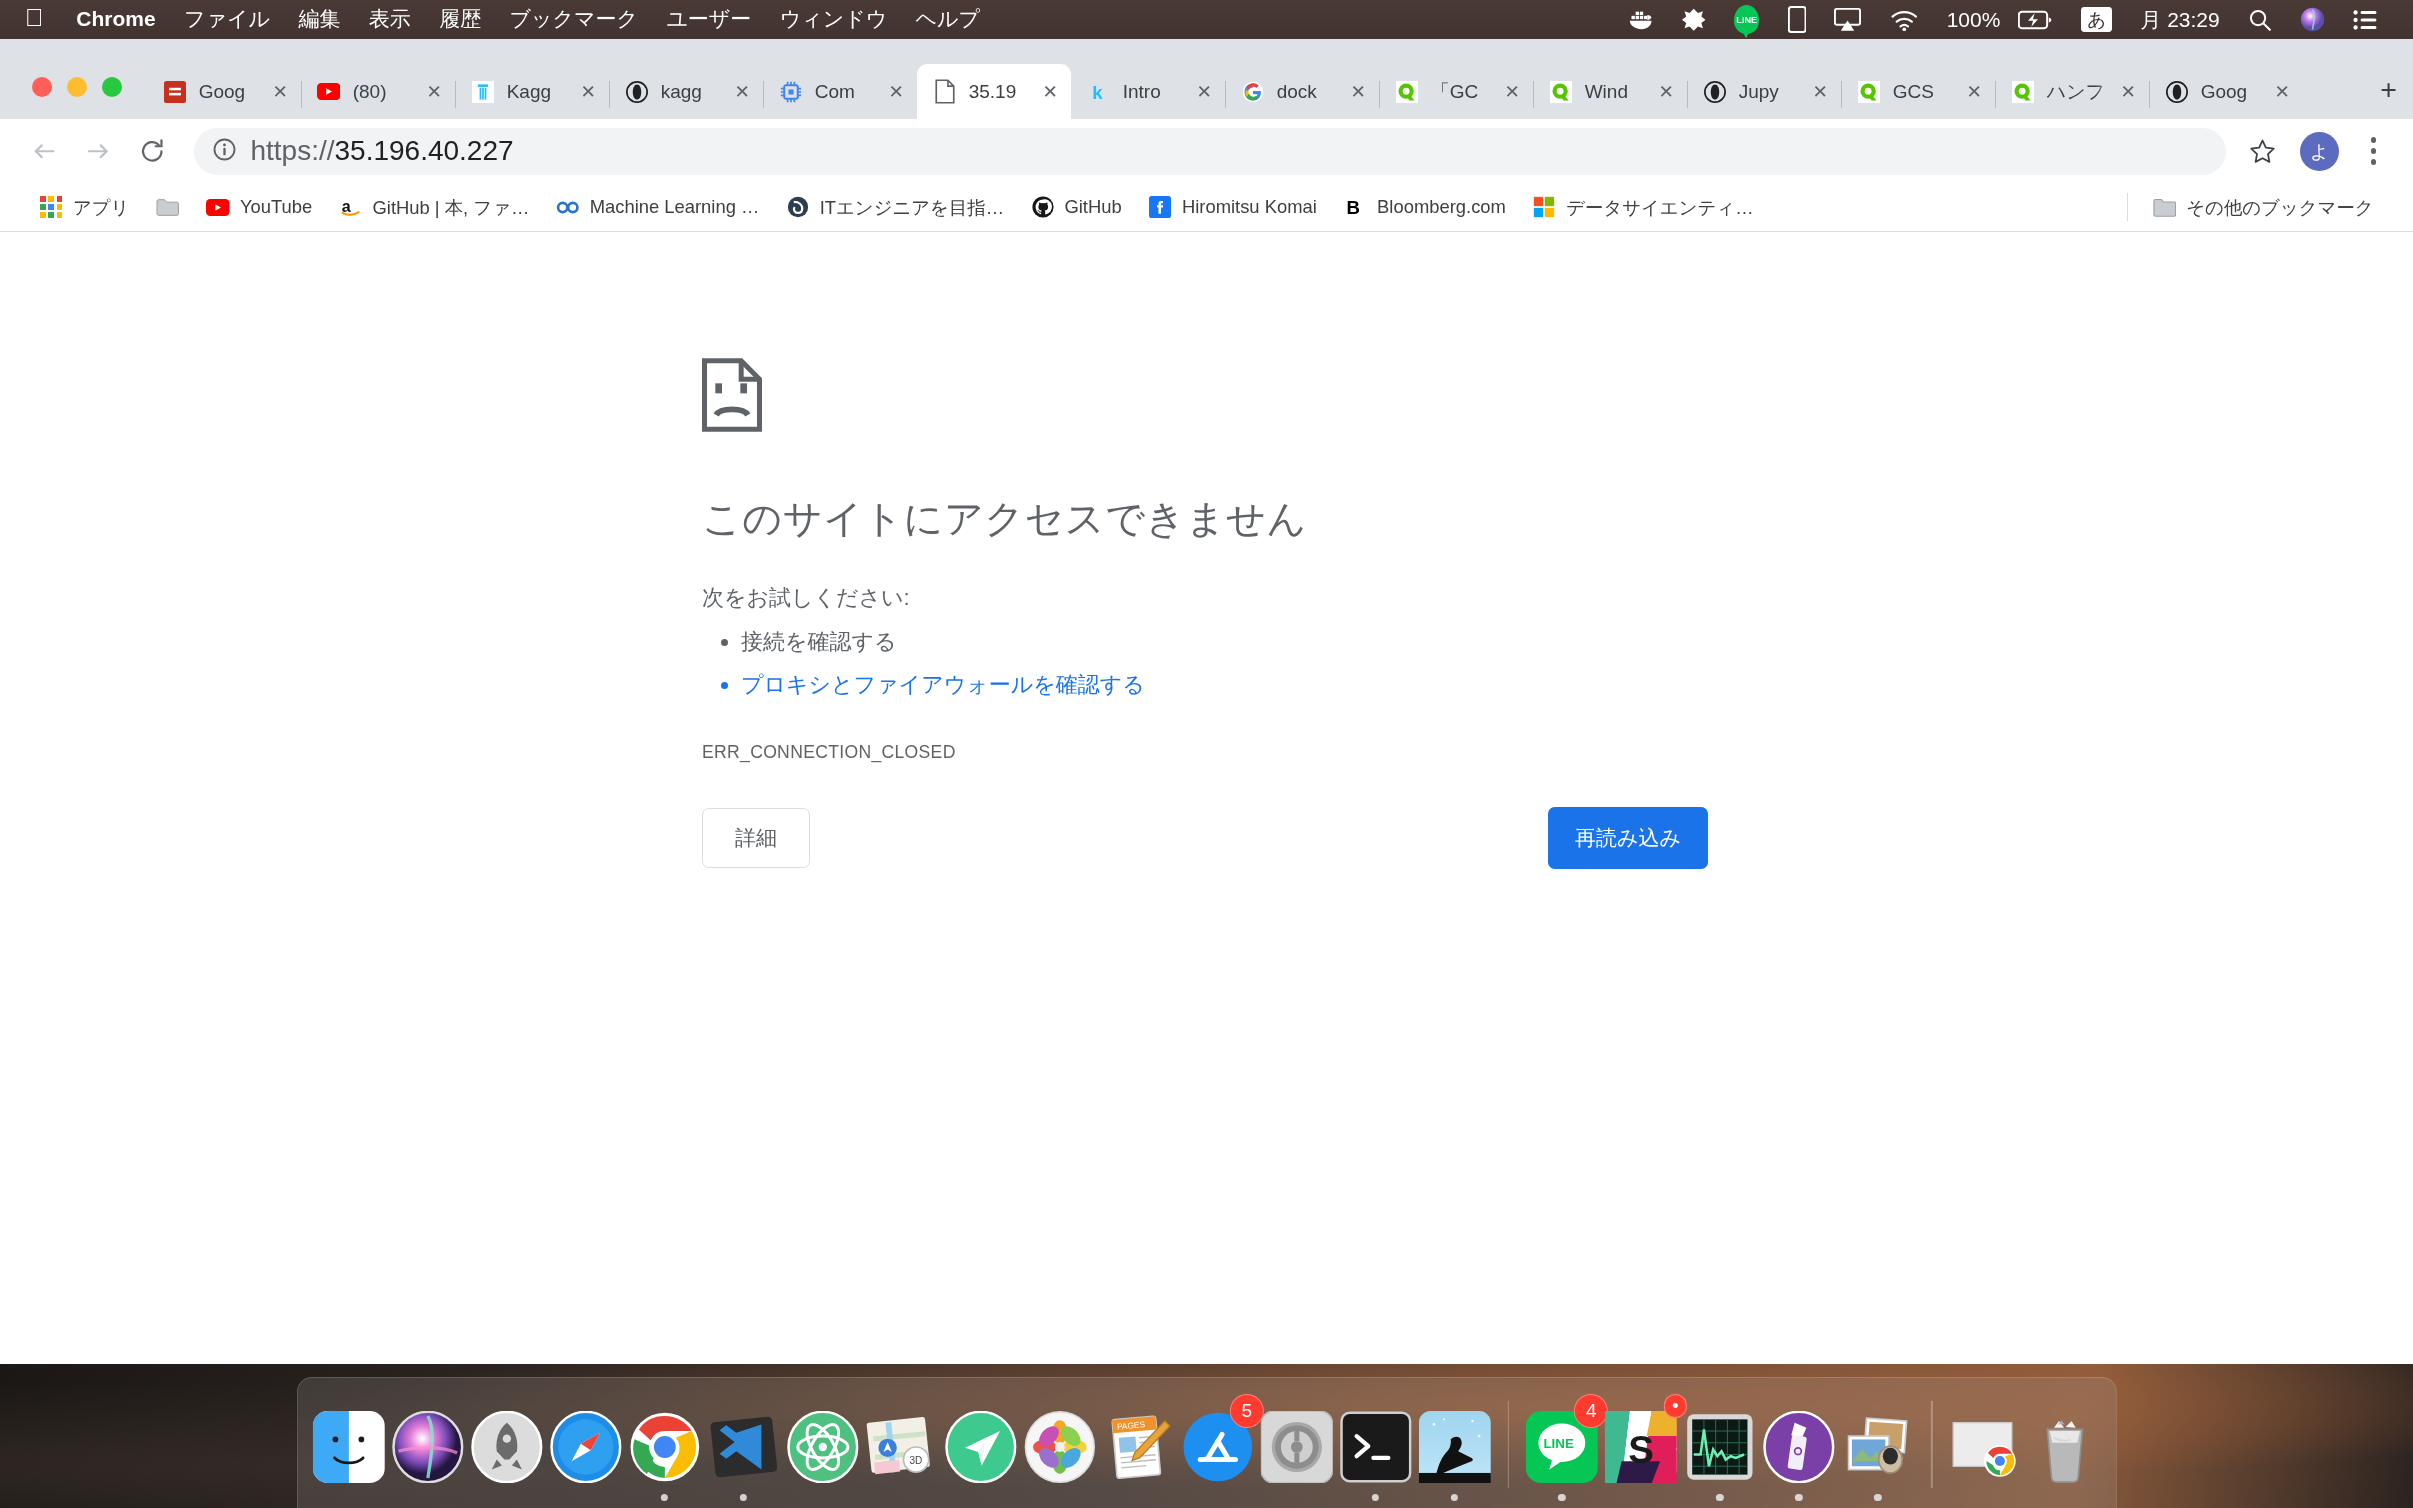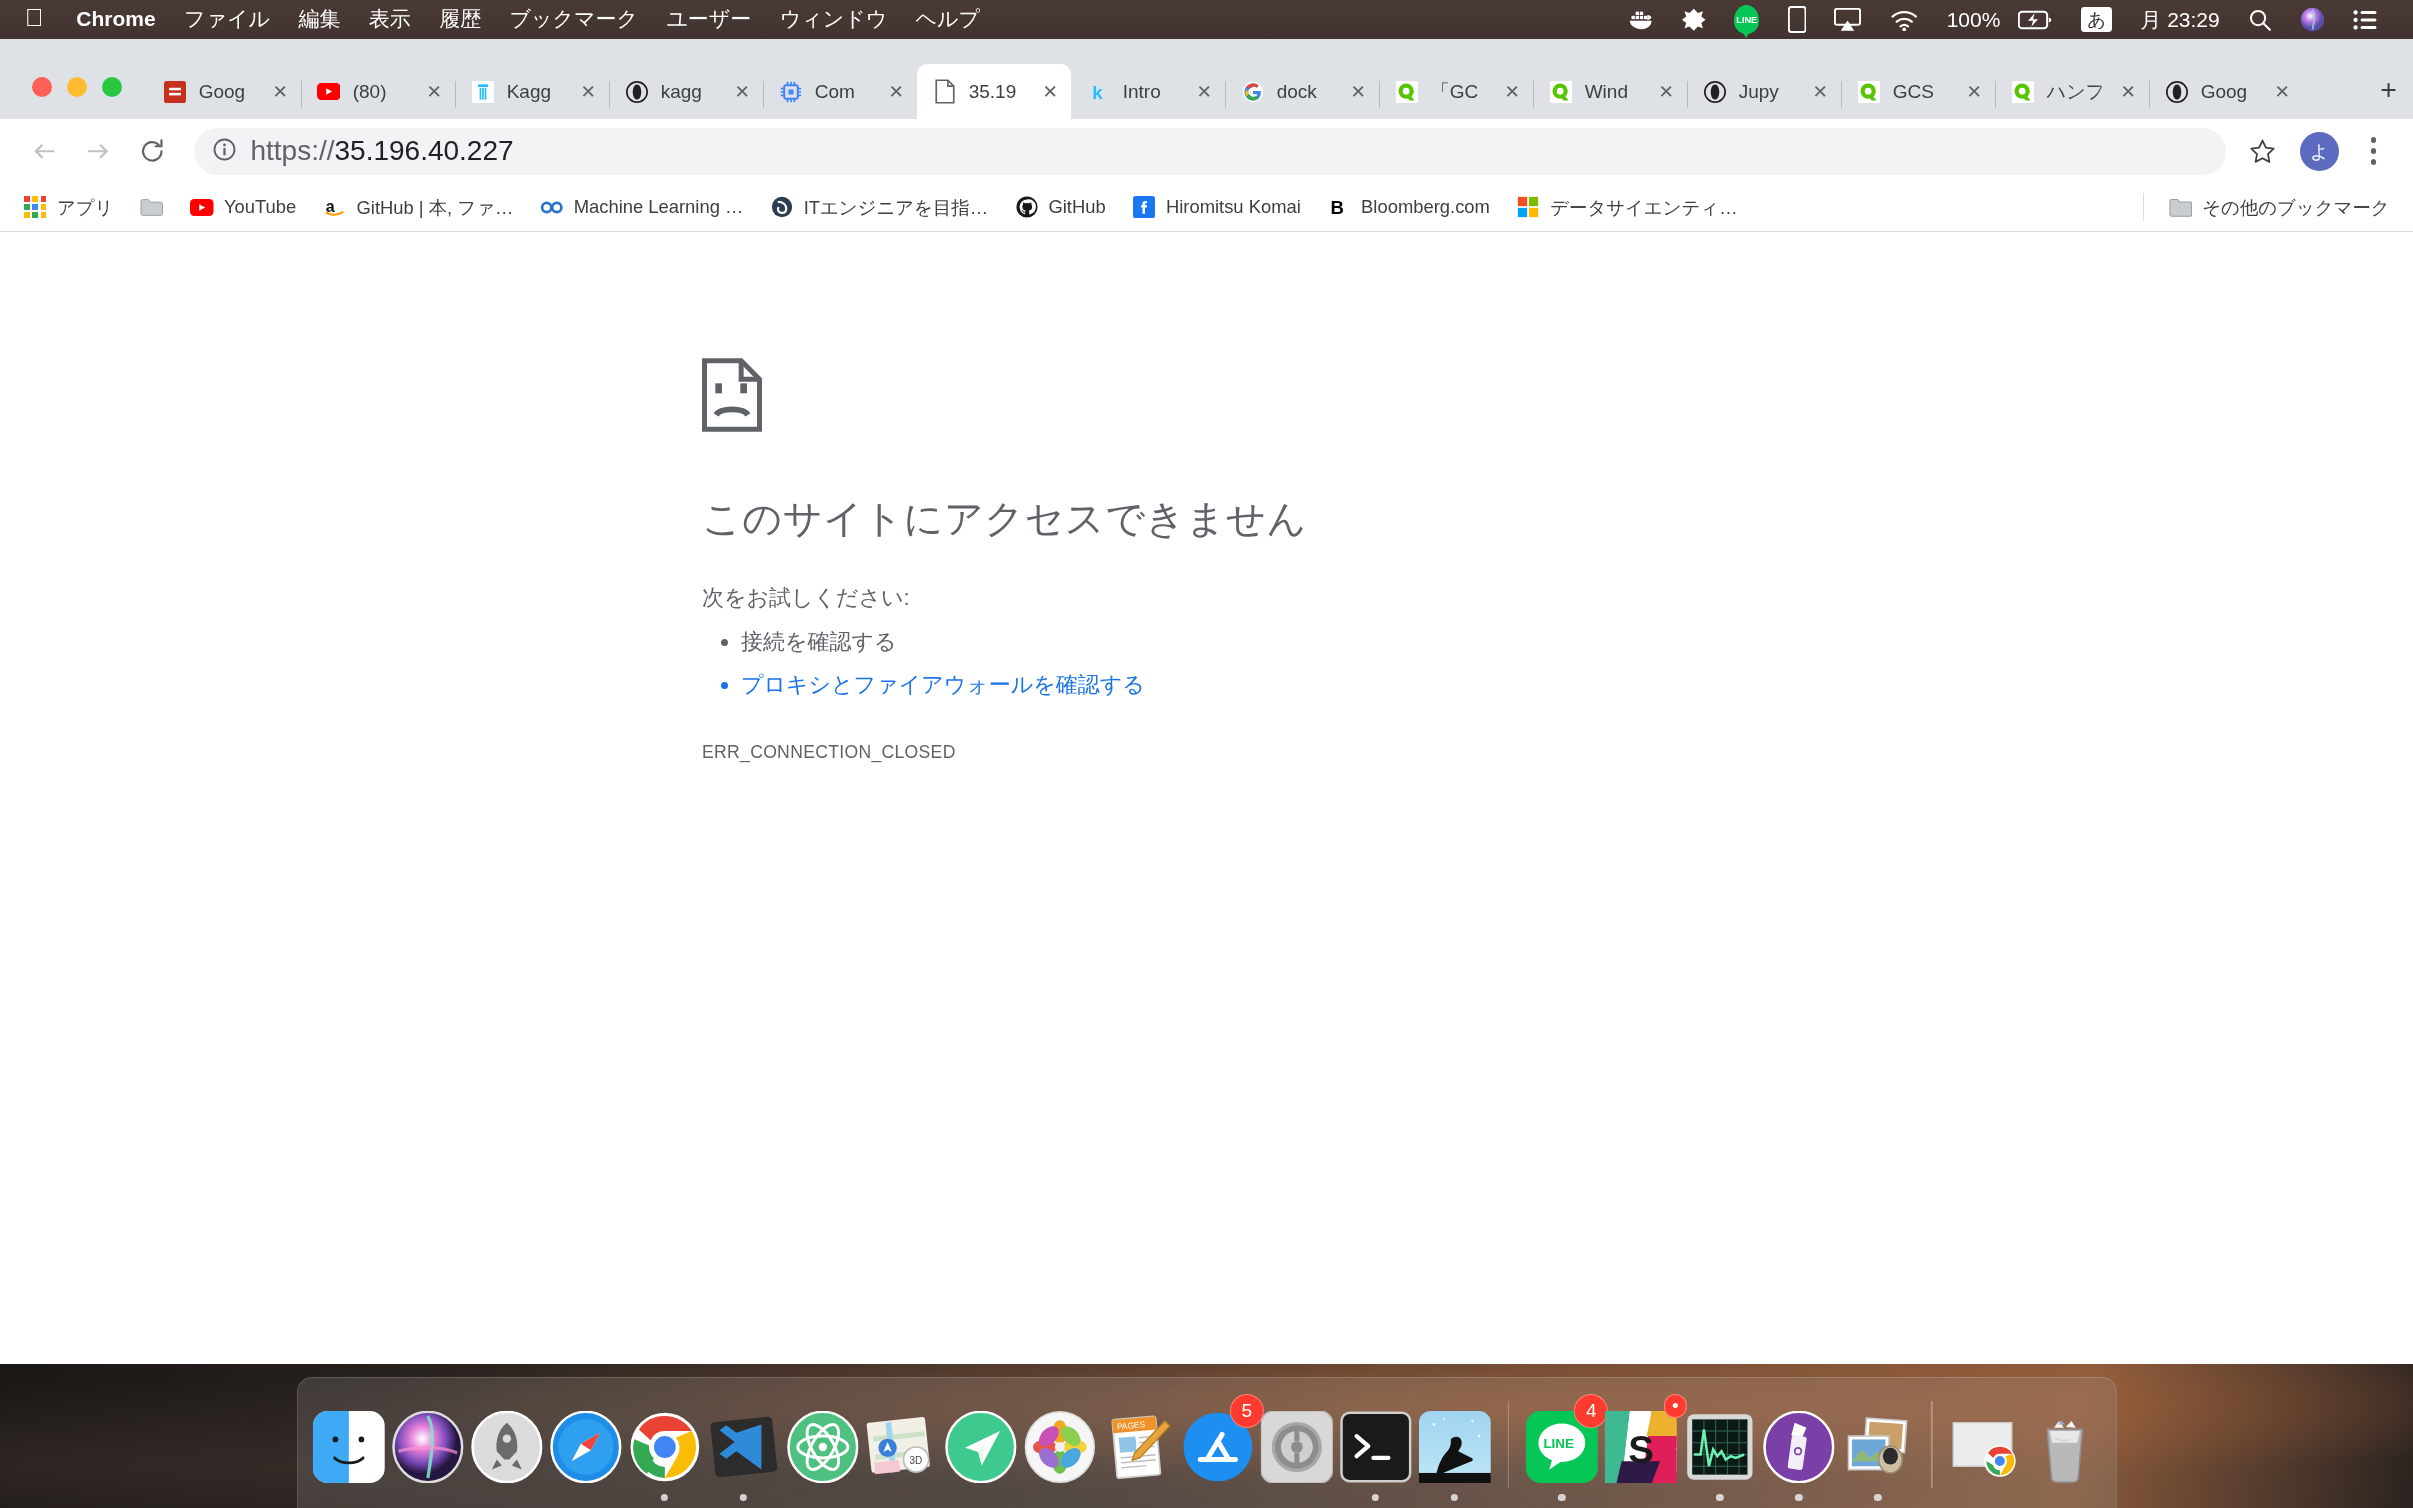--- a/index.html
+++ b/index.html
@@ -90,21 +90,21 @@
   .omni-url .scheme{ color:#5f6368; }
   .tb-right{ display:flex;align-items:center;gap:3.4px; }
   .star{ width:45px;height:45px;display:flex;align-items:center;justify-content:center;color:#5f6368; }
   .avatar{ width:39px;height:39px;border-radius:50%;background:#5c6bc0;color:#fff;
            display:flex;align-items:center;justify-content:center;font-size:18.4px;margin:0 11.7px; }
   .kebab{ width:39px;height:45px;display:flex;flex-direction:column;align-items:center;justify-content:center;gap:5px; }
   .kebab i{ width:5.9px;height:5.9px;border-radius:50%;background:#5f6368;display:block; }
 
   
   .bookmarks{
-    height:49px;background:#fff;display:flex;align-items:center;padding:0 10px;
+    height:49px;background:#fff;display:flex;align-items:center;padding:0 26px;
     border-bottom:0.8px solid #dadce0; font-size:18.4px;color:#3c4043;text-align:center;
   }
   .bm{ display:flex;align-items:center;gap:10px;padding:0 13.4px;height:37px;white-space:nowrap;max-width:277px; }
   .bm-ico{ width:23.5px;height:23.5px;flex:0 0 23.5px;display:flex;align-items:center;justify-content:center;font-size:17px; }
   .bm-lbl{ overflow:hidden;text-overflow:ellipsis; }
   .bm-spacer{ flex:1; }
   .bm-divider{ width:0.8px;height:28.5px;background:#dadce0;margin:0 11.7px; }
 
   .apps-grid{ display:grid;grid-template-columns:repeat(3,5.9px);grid-template-rows:repeat(3,5.9px);gap:3.4px; }
   .apps-grid i{ width:5.9px;height:5.9px;display:block; }
@@ -630,20 +630,24 @@
         <path d="M17 68c5-9 33-9 38 0" fill="none" stroke="#5f6368" stroke-width="7"></path>
       </svg>
     </div>
     <div class="errh1">このサイトにアクセスできません</div>
     <div class="errsub">次をお試しください:</div>
     <ul class="errlist">
       <li>接続を確認する</li>
       <li class="link">プロキシとファイアウォールを確認する</li>
     </ul>
     <div class="errcode">ERR_CONNECTION_CLOSED</div>
+    <div class="btnrow">
+      <button class="btn-detail">詳細</button>
+      <button class="btn-reload">再読み込み</button>
+    </div>
   </div>
 </div>
 
 <div class="desktop-strip">
   <div class="dock" id="dock-container">
       <div class="dock-item">
         <span class="dock-ico"><svg width="72" height="72" viewBox="0 0 86 86">
             <rect width="86" height="86" rx="18" fill="#fff"></rect>
             <path d="M0 18A18 18 0 0118 0h25v86H18A18 18 0 010 68z" fill="#3ea9f5"></path>
             <circle cx="27" cy="34" r="3.4" fill="#1b1b1b"></circle>

